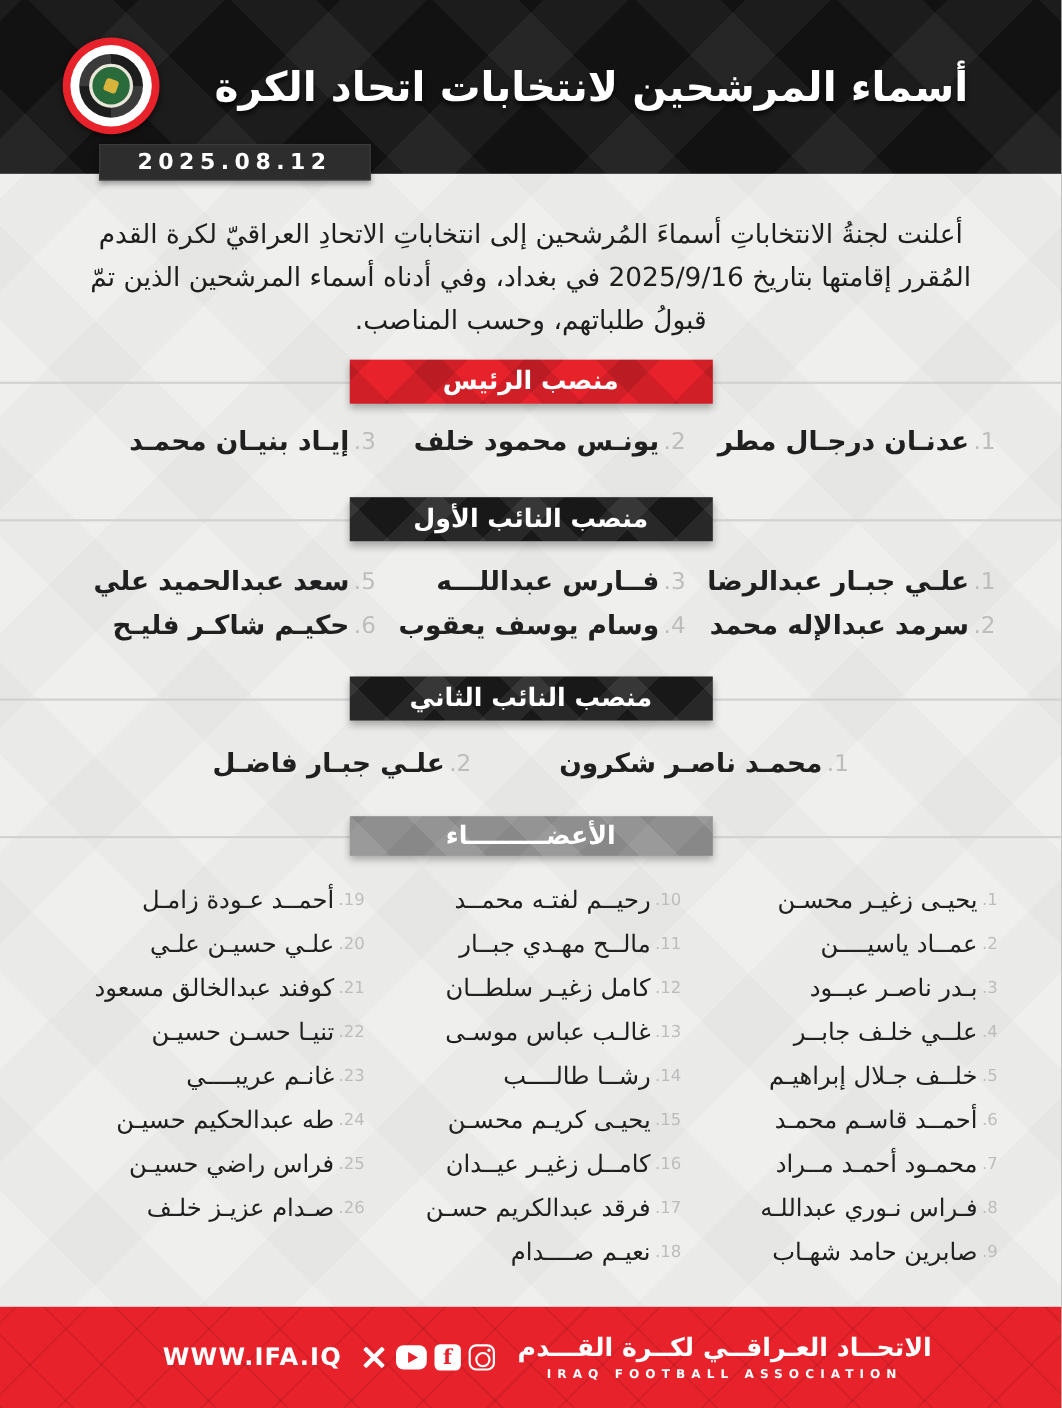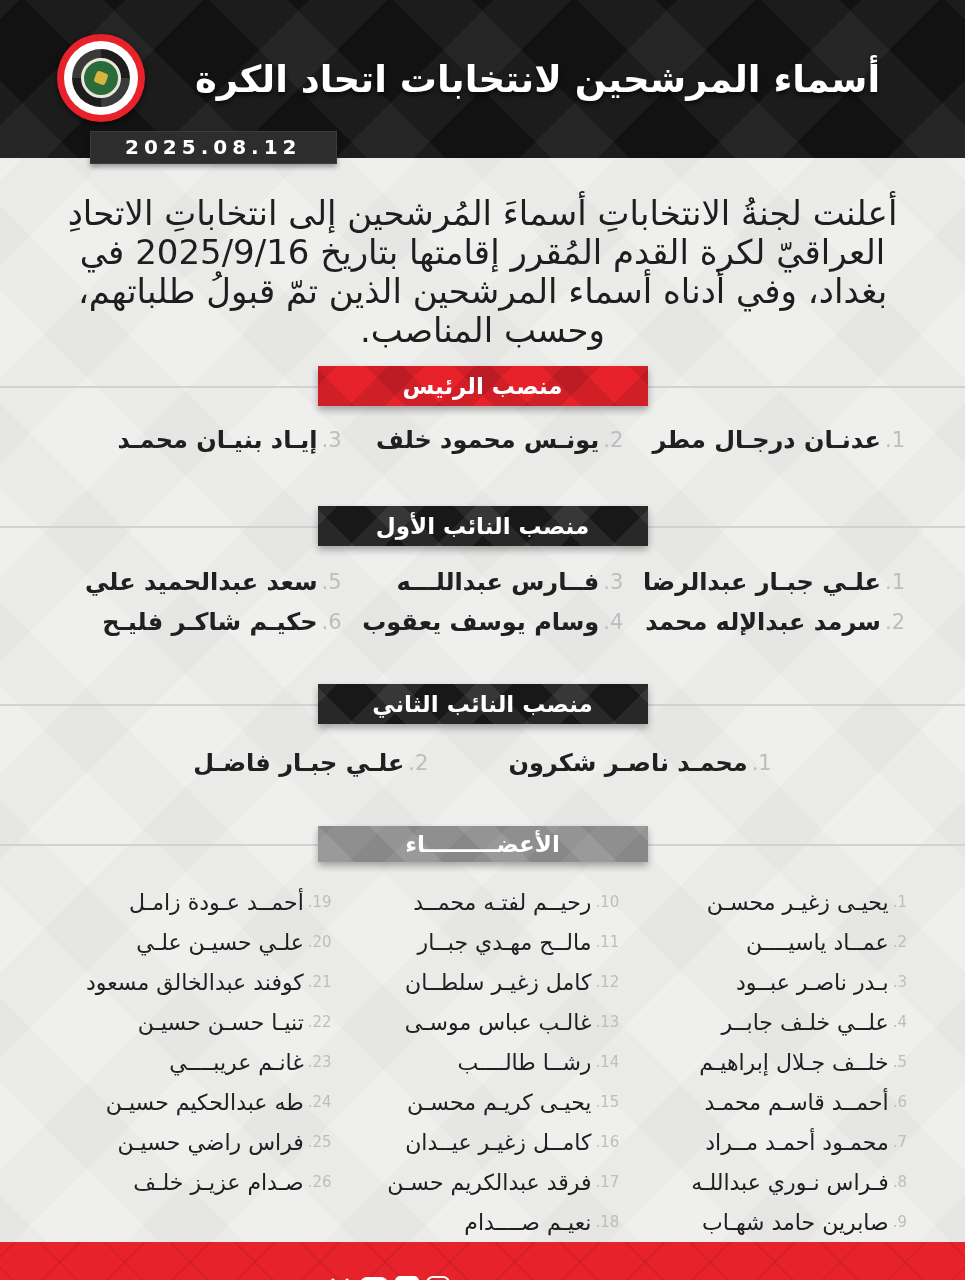--- a/index.html
+++ b/index.html
@@ -40,24 +40,24 @@
   }
   .date-badge{
     position:absolute; left:90px; top:131px; z-index:5;
     background:#2d2d2d; border:1px solid #3c3c3c; color:#fff;
     font-size:20px; font-weight:700; letter-spacing:5px;
     padding:3px 34px 4px; box-shadow:0 3px 5px rgba(0,0,0,.35);
   }
   
   .intro{
     margin:36px auto 0; width:846px; direction:rtl; text-align:center;
-    font-size:34px; line-height:39px; color:#1e1e1e; font-weight:500;
-  }
-  
-  .banner-row{ position:relative; margin-top:42px; height:40px; flex:0 0 auto;}
+    font-size:24px; line-height:39px; color:#1e1e1e; font-weight:500;
+  }
+  
+  .banner-row{ position:relative; margin-top:27px; height:40px; flex:0 0 auto;}
   .banner-row::before{ content:""; position:absolute; left:0; right:0; top:50%;
     height:2px; background:#d2d2d2;}
   .banner{
     position:relative; z-index:2; width:330px; height:100%; margin:0 auto;
     display:flex; align-items:center; justify-content:center;
     color:#fff; font-size:23px; font-weight:700; direction:rtl;
     box-shadow:0 4px 7px rgba(0,0,0,.3);
   }
   .banner.red{ background-color:#e8222b;
     background-image:repeating-linear-gradient(45deg, rgba(0,0,0,.10) 0 26px, transparent 26px 62px),
@@ -322,17 +322,18 @@
     <div class="footer-left">
       <span class="website">WWW.IFA.IQ</span>
       <span class="socials">
         <span class="soc ic-x"></span>
         <span class="soc ic-yt"></span>
         <span class="soc ic-fb"></span>
         <span class="soc ic-ig"></span>
       </span>
     </div>
     <div class="footer-right">
+      <div class="org-ar">الاتحــاد العـراقــي لكــرة القـــدم</div>
       <div class="org-en">IRAQ FOOTBALL ASSOCIATION</div>
     </div>
   </div>
 
 </div>
 
 </body></html>

